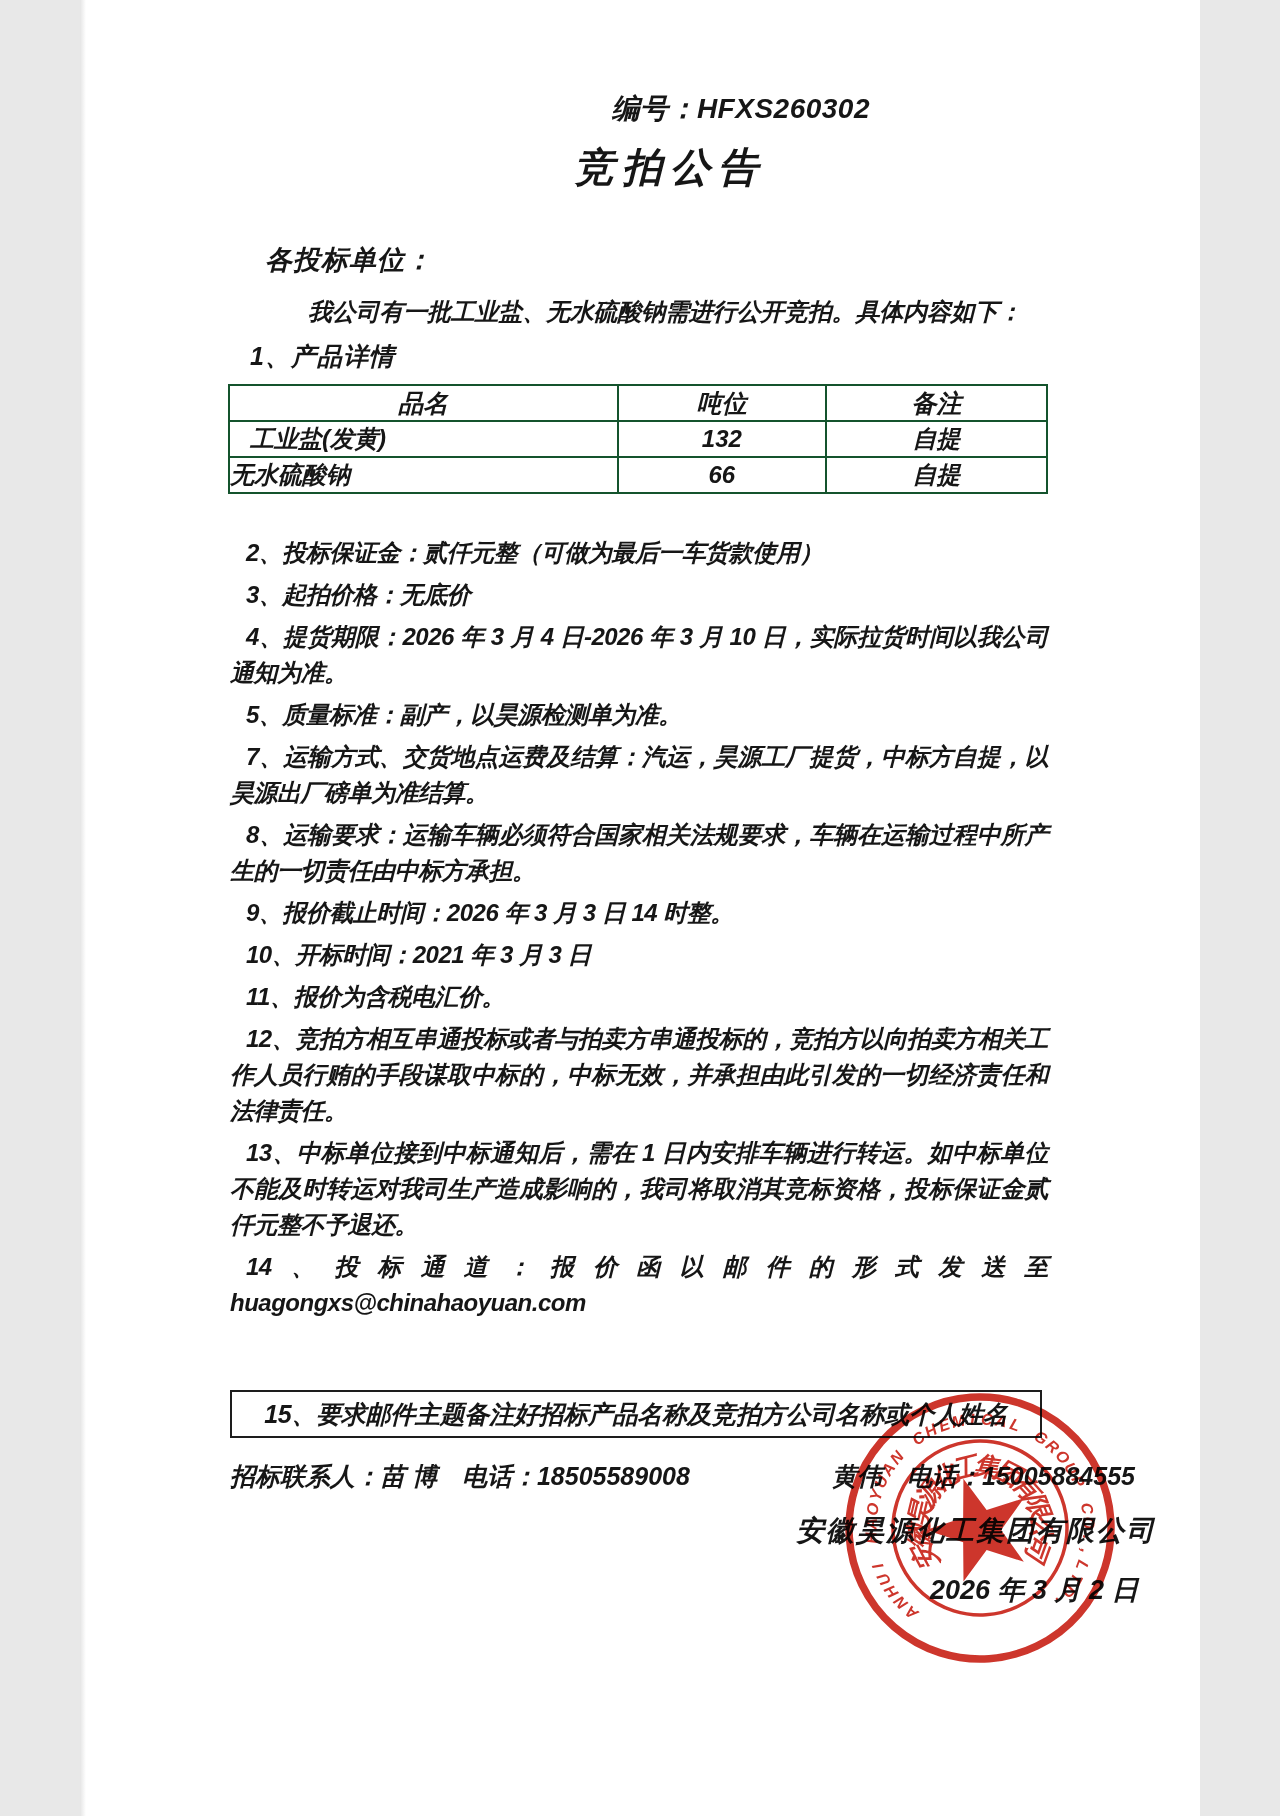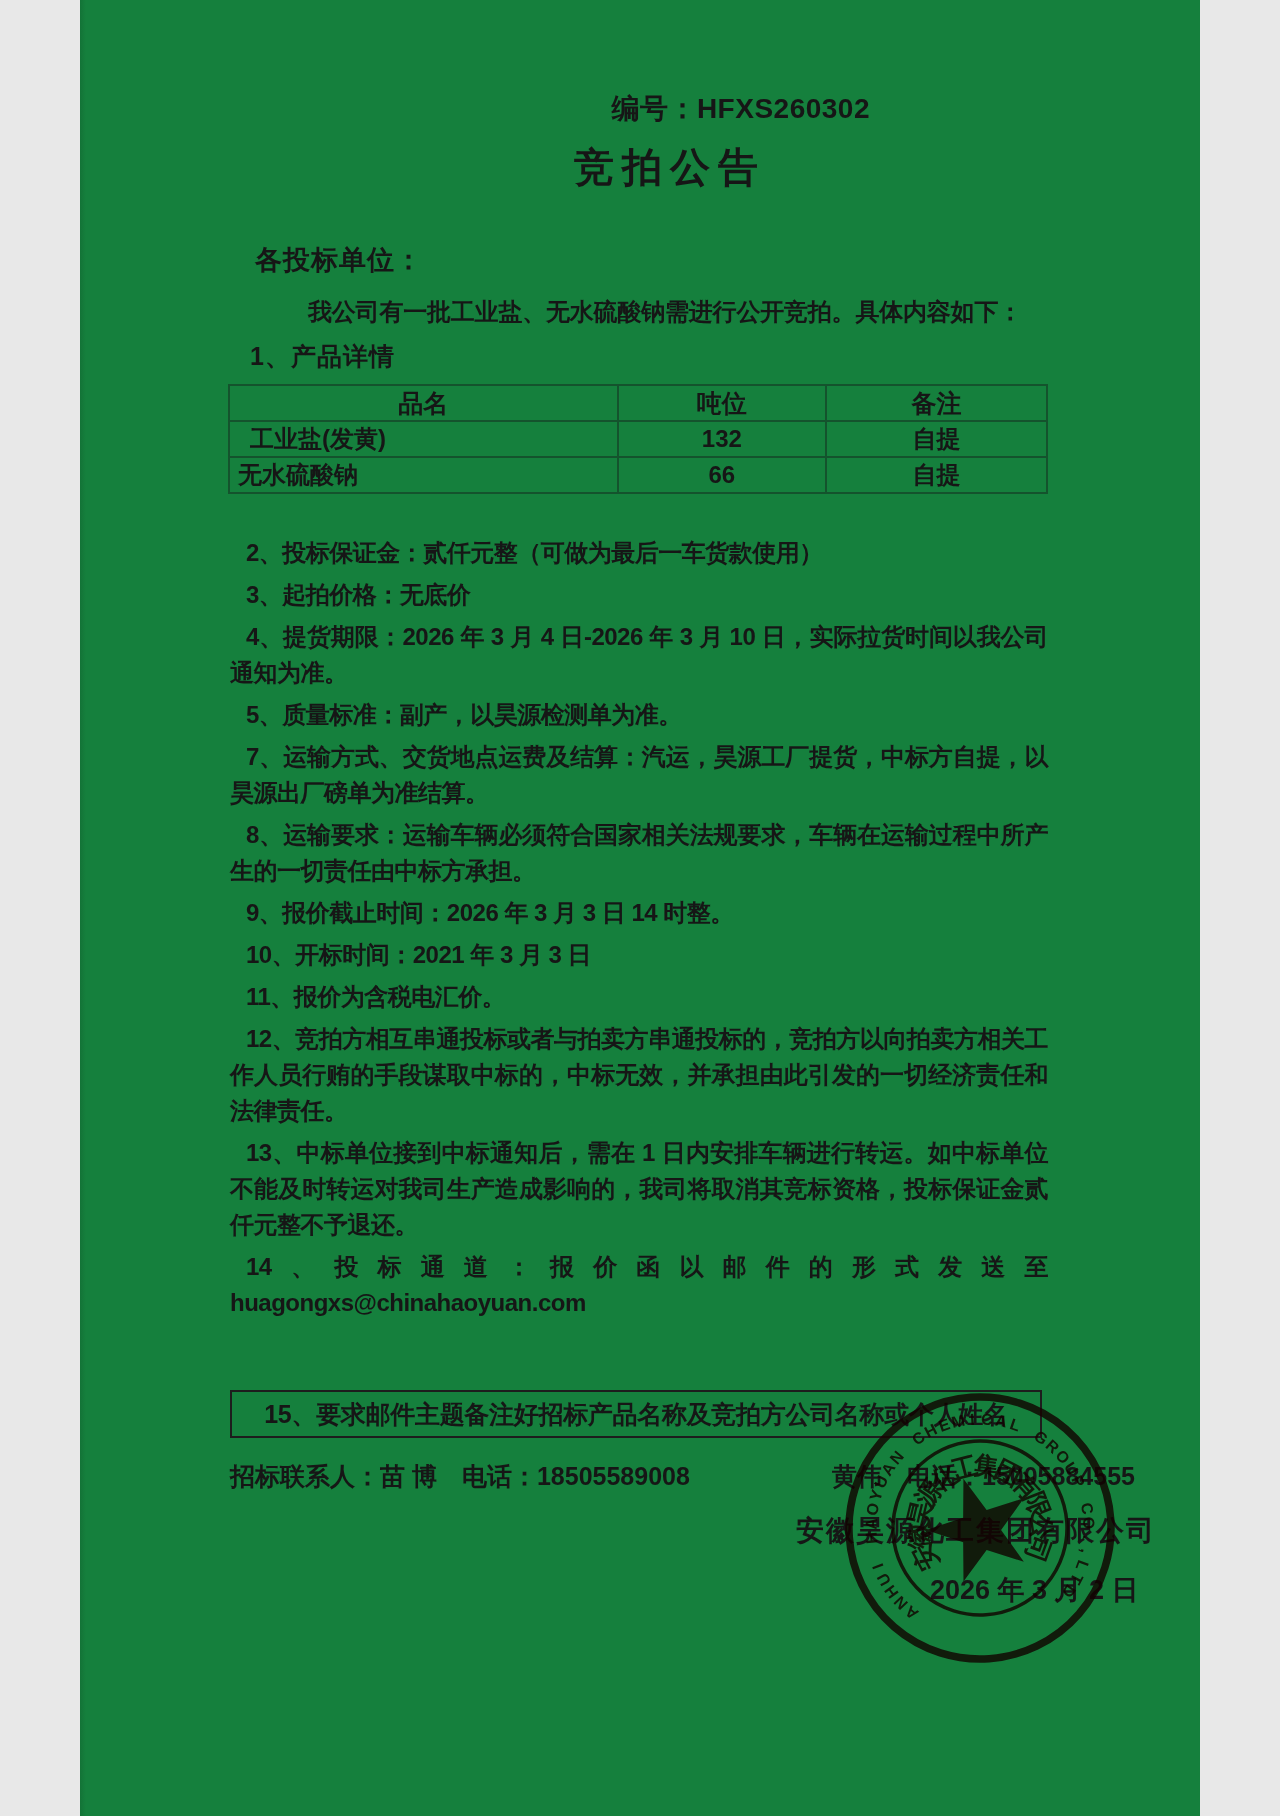--- a/index.html
+++ b/index.html
@@ -1,42 +1,42 @@
 <!DOCTYPE html>
 <html lang="zh" style="--stamp: #c9241a;"><head>
 <meta charset="utf-8">
 <style>
   :root{ --stamp:#c9241a; --ink:#161616; }
   html,body{margin:0;padding:0;background:#e8e8e8;}
   .page{
     position:relative;width:1120px;height:1816px;margin:0 auto;
-    background:#15803d;overflow:hidden;color:var(--ink);
-    font-family:"Liberation Sans","DejaVu Sans",sans-serif;font-weight:700;
+    background:#ffffff;overflow:hidden;color:var(--ink);
+    font-family:"Liberation Sans","DejaVu Sans",sans-serif;font-weight:700;font-style:italic;
   }
   .page::before{ 
     content:"";position:absolute;left:0;top:0;bottom:0;width:6px;
     background:linear-gradient(to right,rgba(0,0,0,.10),rgba(0,0,0,0));
   }
   .doc-no{position:absolute;top:90px;right:330px;font-size:28px;letter-spacing:.5px;}
   .title{position:absolute;top:140px;left:0;width:1180px;text-align:center;
          font-size:40px;letter-spacing:8px;}
-  .salutation{position:absolute;left:175px;top:242px;font-size:27px;letter-spacing:1px;text-align:center;}
+  .salutation{position:absolute;left:185px;top:242px;font-size:27px;letter-spacing:1px;text-align:center;}
   .intro{position:absolute;left:228px;top:296px;font-size:24px;letter-spacing:-.2px;}
   .sec1{position:absolute;left:170px;top:340px;font-size:25px;letter-spacing:1px;}
 
   table.products{
     position:absolute;left:148px;top:384px;width:820px;
     border-collapse:collapse;font-size:24px;table-layout:fixed;
   }
   table.products th,table.products td{
     border:2px solid #14532d;height:34px;line-height:34px;padding:0;
     overflow:hidden;white-space:nowrap;
   }
   table.products th{text-align:center;font-size:25px;}
-  table.products td{text-align:left;padding-left:8px;}
+  table.products td{text-align:left;padding-left:0;}
   table.products td.num,table.products td.note{text-align:center;padding-left:0;}
   table.products tr.r0 td.name{padding-left:20px;}
   col.c-name{width:47.5%;} col.c-ton{width:25.5%;} col.c-note{width:27%;}
 
   .items{position:absolute;left:150px;top:535px;width:818px;}
   .items p{
     margin:0 0 6px;font-size:24px;line-height:36px;text-indent:16px;
     letter-spacing:-.5px;text-align:justify;
   }
   .items p:nth-child(n+7){margin-top:4px;}

